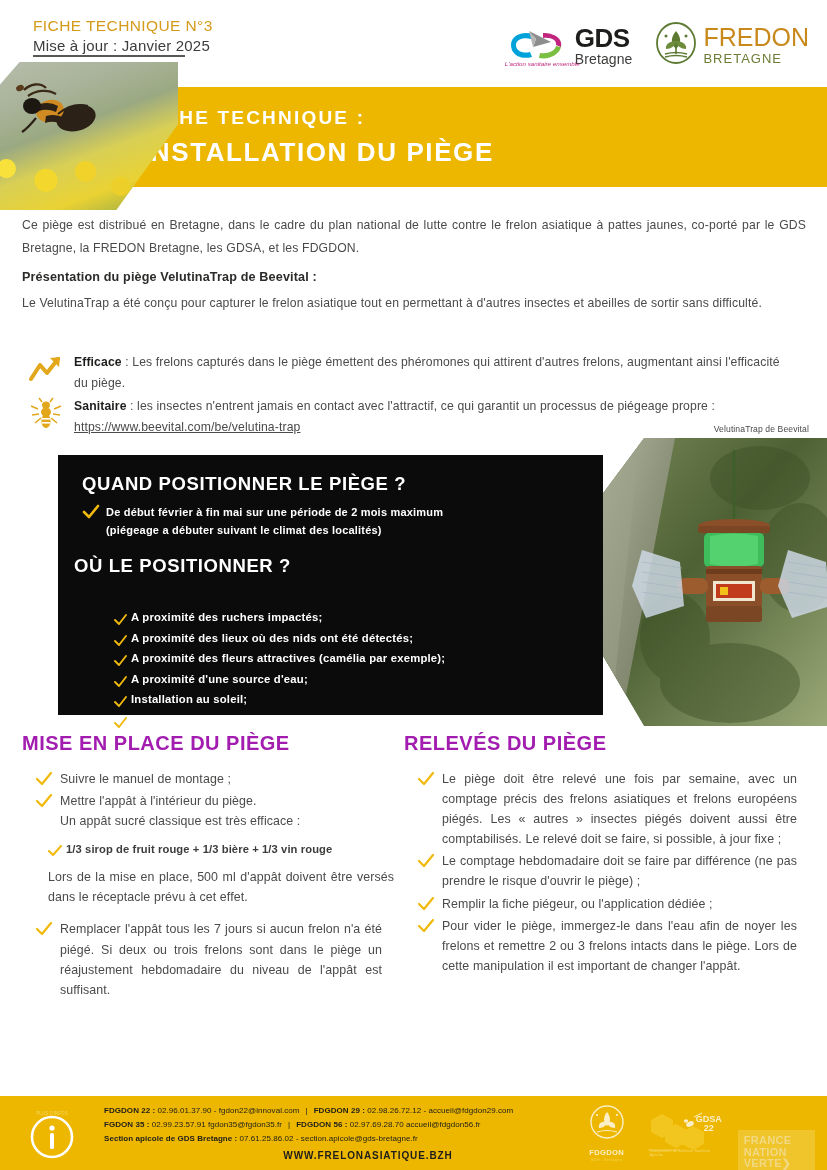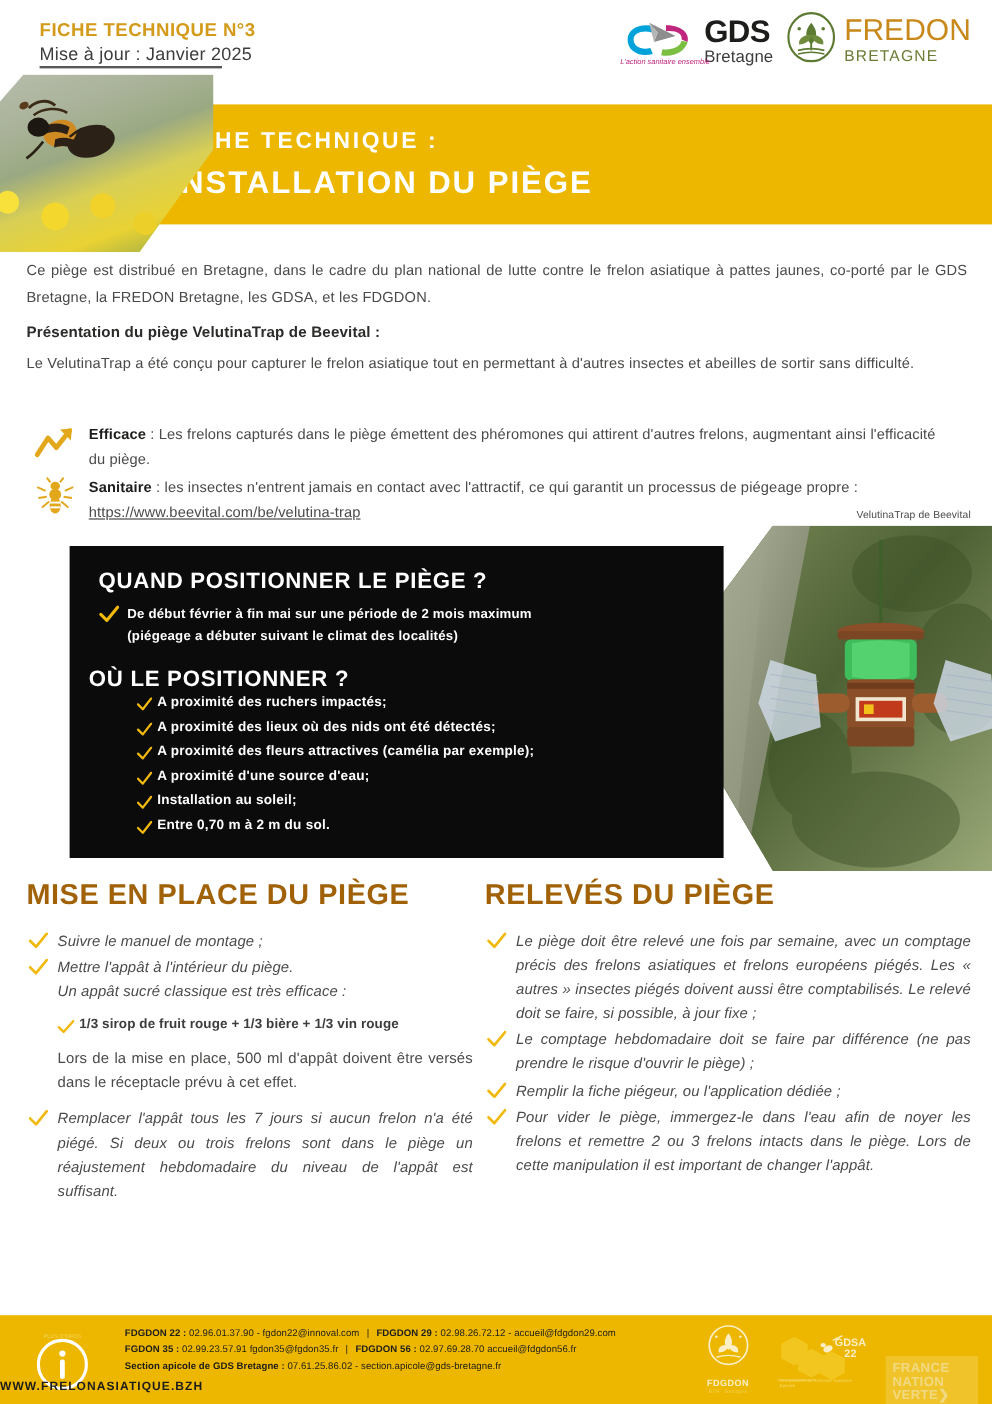--- a/index.html
+++ b/index.html
@@ -19,21 +19,21 @@
   
   .top-header {
     position: absolute;
     left: 0; top: 0;
     width: 827px; height: 68px;
   }
   .fiche-num {
     position: absolute;
     left: 33px; top: 17px;
     font-size: 15.5px;
-    font-weight: bold;
+    font-weight: normal;
     letter-spacing: 0.4px;
     color: #d49a1a;
     text-align: center;
   }
   .fiche-date {
     position: absolute;
     left: 33px; top: 37px;
     font-size: 15px;
     color: #3c3c3b;
     letter-spacing: 0.2px;
@@ -41,24 +41,24 @@
   .fiche-rule {
     position: absolute;
     left: 33px; top: 55px;
     width: 152px; height: 2px;
     background: #575756;
   }
 
   
   .logo-zone {
     position: absolute;
-    right: 18px; top: 10px;
+    right: 18px; top: 22px;
     height: 46px;
     display: flex;
-    gap: 10px;
+    gap: 22px;
   }
   .gds-logo { display: flex; align-items: center; gap: 6px; }
   .gds-swoosh { width: 66px; height: 40px; position: relative; }
   .gds-words { line-height: 1; }
   .gds-main {
     font-size: 26px; font-weight: bold; color: #1d1d1b;
     letter-spacing: -0.5px;
   }
   .gds-sub {
     font-size: 14px; color: #3c3c3b; letter-spacing: 0.1px; margin-top: 1px;
@@ -209,21 +209,21 @@
     color: #ffffff; font-size: 11px; font-weight: bold;
     line-height: 1.65; letter-spacing: 0.2px;
   }
   .dp-lead .l1 { display: block; text-align: justify; }
   .dp-lead .l2 { display: block; }
   .dp-check-lead {
     position: absolute; left: 24px; top: 49px;
     width: 18px; height: 16px;
   }
   .dp-list {
-    position: absolute; left: 56px; top: 120px;
+    position: absolute; left: 56px; top: 152px;
     width: 470px;
     list-style: none; margin: 0; padding: 0;
   }
   .dp-list li {
     position: relative;
     padding-left: 17px;
     color: #ffffff;
     font-size: 11.3px;
     font-weight: bold;
     line-height: 1.82;
@@ -235,27 +235,27 @@
   }
 
   
   .col {
     position: absolute;
     top: 732px;
   }
   .col-left { left: 22px; width: 372px; }
   .col-right { left: 404px; width: 405px; }
   .col-title {
-    font-size: 24px;
+    font-size: 20px;
     font-weight: bold;
-    color: #a16207;
+    color: #a21caf;
     letter-spacing: 0.5px;
     margin: 0 0 14px 0;
   }
-  .clist { list-style: none; margin: 0; padding: 0; font-style: italic; }
+  .clist { list-style: none; margin: 12px; padding: 0; }
   .clist li {
     position: relative;
     padding-left: 26px;
     font-size: 12.4px;
     line-height: 1.62;
     color: #4a4a49;
     letter-spacing: 0.1px;
     margin-bottom: 2px;
   }
   .clist li .tick {
@@ -303,20 +303,21 @@
     line-height: 1.78;
     color: #1d1d1b;
     letter-spacing: 0.05px;
   }
   .f-contacts .row { white-space: nowrap; }
   .f-contacts b { font-weight: bold; }
   .f-contacts .sep { padding: 0 6px; }
   .f-url {
     position: absolute; left: 0; top: 1150px;
     width: 736px;
+    text-align: center;
     font-size: 10px;
     font-weight: bold;
     color: #1d1d1b;
     letter-spacing: 0.9px;
   }
   .f-logos {
     position: absolute; right: 12px; top: 8px;
     display: flex; align-items: center; gap: 14px;
     height: 56px;
   }

